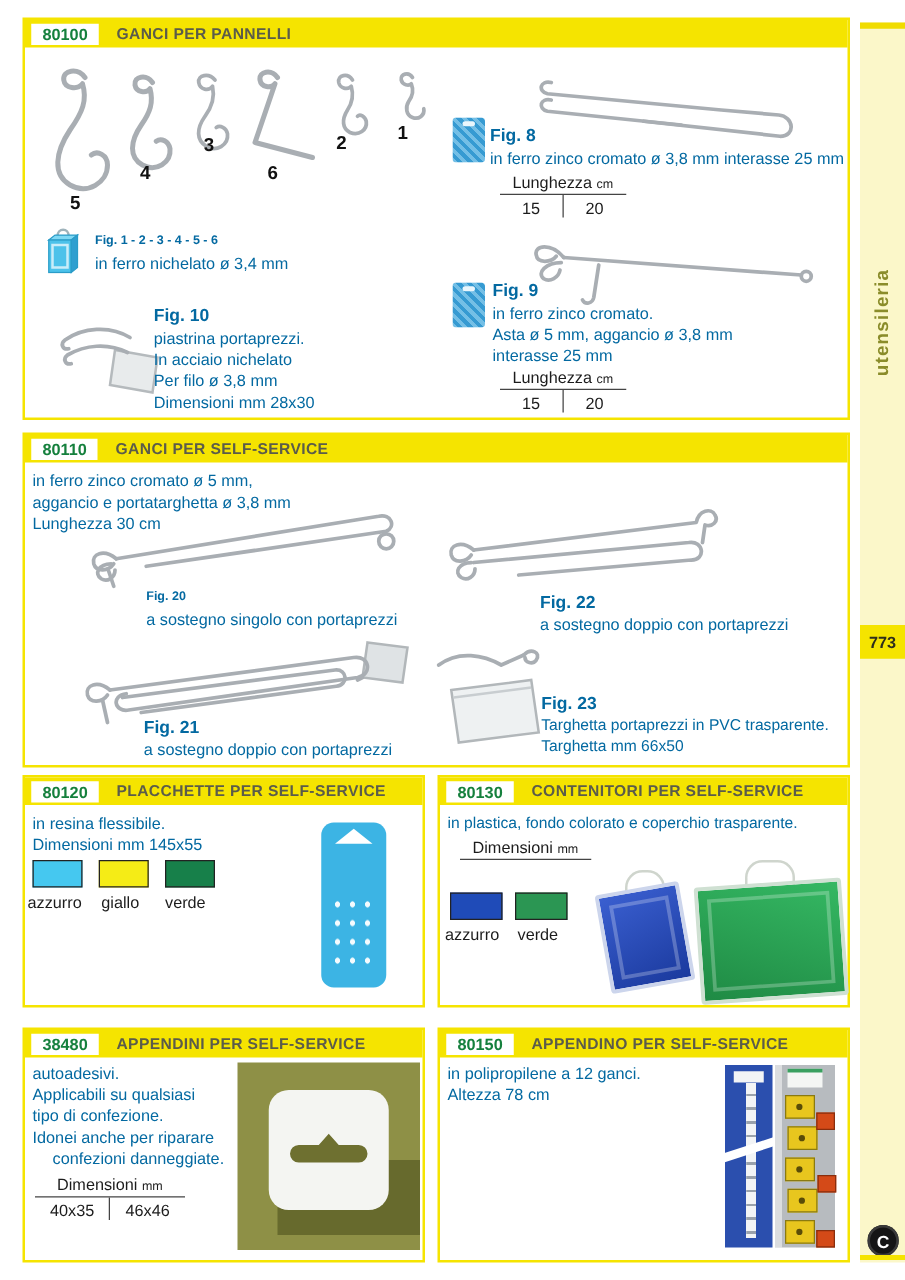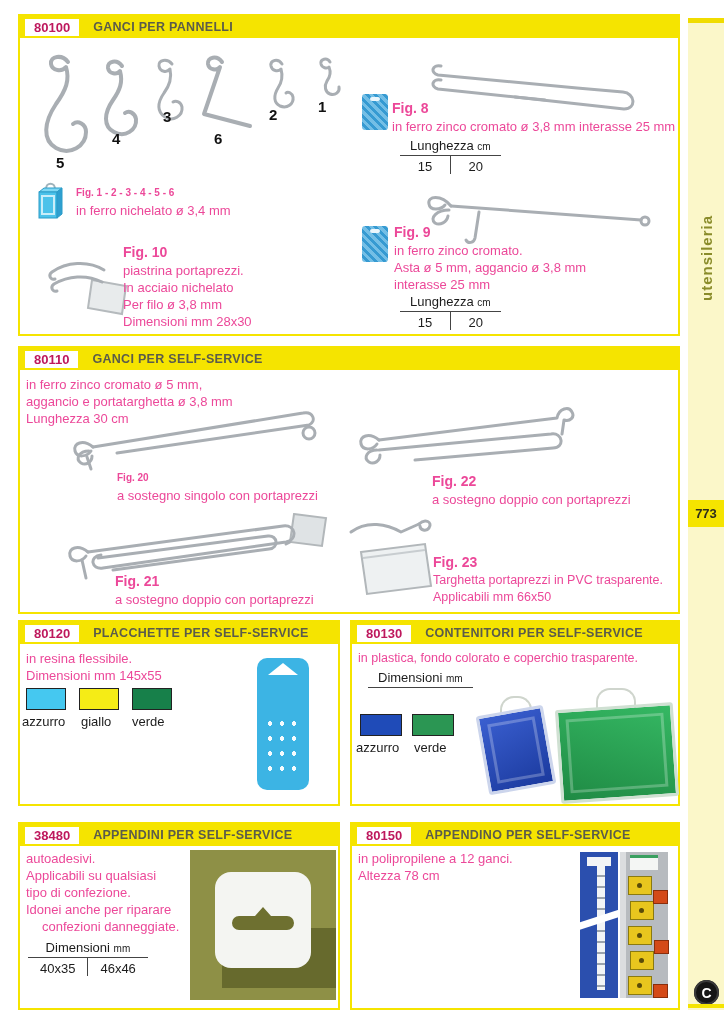--- a/index.html
+++ b/index.html
@@ -1,22 +1,22 @@
 <!DOCTYPE html>
 <html><head>
 <meta charset="utf-8">
 <style>
   html,body{margin:0;padding:0;}
   body{width:724px;height:1024px;position:relative;background:#fff;
        font-family:"Liberation Sans","DejaVu Sans",sans-serif;color:#1c1c1c;overflow:hidden;}
   .sec{position:absolute;background:#fff;border:2px solid #F5E400;}
   .sechead{position:absolute;left:0;top:0;right:0;height:22px;background:#F5E400;display:flex;align-items:center;}
-  .code{background:#fff;color:#be185d;font-weight:bold;font-size:13px;padding:1px 9px;margin-left:5px;}
+  .code{background:#fff;color:#15803d;font-weight:bold;font-size:13px;padding:1px 9px;margin-left:5px;}
   .sectitle{color:#5b5c4a;font-weight:bold;font-size:12.5px;margin-left:14px;letter-spacing:.3px;}
-  .t{position:absolute;font-size:13px;line-height:17px;color:#ec4899;white-space:nowrap;}
+  .t{position:absolute;font-size:13px;line-height:17px;color:#0369a1;white-space:nowrap;}
   .b{font-weight:bold;}
   .num{position:absolute;font-weight:bold;font-size:15px;color:#111;}
   .mtab{position:absolute;font-size:13px;}
   .mhead{text-align:center;border-bottom:1.5px solid #444;padding:0 10px 2px 10px;white-space:nowrap;}
   .unit{font-size:10px;}
   .mrow{display:flex;}
   .mcell{flex:1;text-align:center;padding:3px 12px 0 12px;white-space:nowrap;}
   .mdiv{border-left:1.5px solid #444;}
   svg{position:absolute;overflow:visible;}
   .wire{stroke:#a9aeb3;stroke-width:4;fill:none;stroke-linecap:round;stroke-linejoin:round;}
@@ -186,21 +186,21 @@
   <div class="t" style="left:95px;top:243px;">a sostegno doppio con portaprezzi</div>
 
   <svg style="left:325px;top:168px;" width="100" height="82" viewBox="0 0 100 82">
     <polygon points="16,36 80,28 86,70 22,78" fill="#eef1f2" stroke="#b2b7ba" stroke-width="2"></polygon>
     <path d="M18,42 L80,34" stroke="#c8cdd0" stroke-width="2" fill="none"></path>
     <path class="wire2" d="M6,16 C22,4 42,8 56,16 L74,8"></path>
     <path class="wire2" d="M74,8 C80,2 88,6 84,12 C81,16 75,14 75,10"></path>
   </svg>
   <div class="t b" style="left:413px;top:206px;font-size:14px;">Fig. 23</div>
   <div class="t" style="left:413px;top:224px;font-size:12.5px;">Targhetta portaprezzi in PVC trasparente.</div>
-  <div class="t" style="left:413px;top:241px;font-size:12.5px;">Applicabili mm 66x50</div>
+  <div class="t" style="left:413px;top:241px;font-size:12.5px;">Targhetta mm 66x50</div>
 </div>
 
 <div class="sec" style="left:18px;top:620px;width:318px;height:182px;">
   <div class="sechead">
     <span class="code">80120</span>
     <span class="sectitle">PLACCHETTE PER SELF-SERVICE</span>
   </div>
   <div class="t" style="left:6px;top:28px;">in resina flessibile.</div>
   <div class="t" style="left:6px;top:45px;">Dimensioni mm 145x55</div>
 

